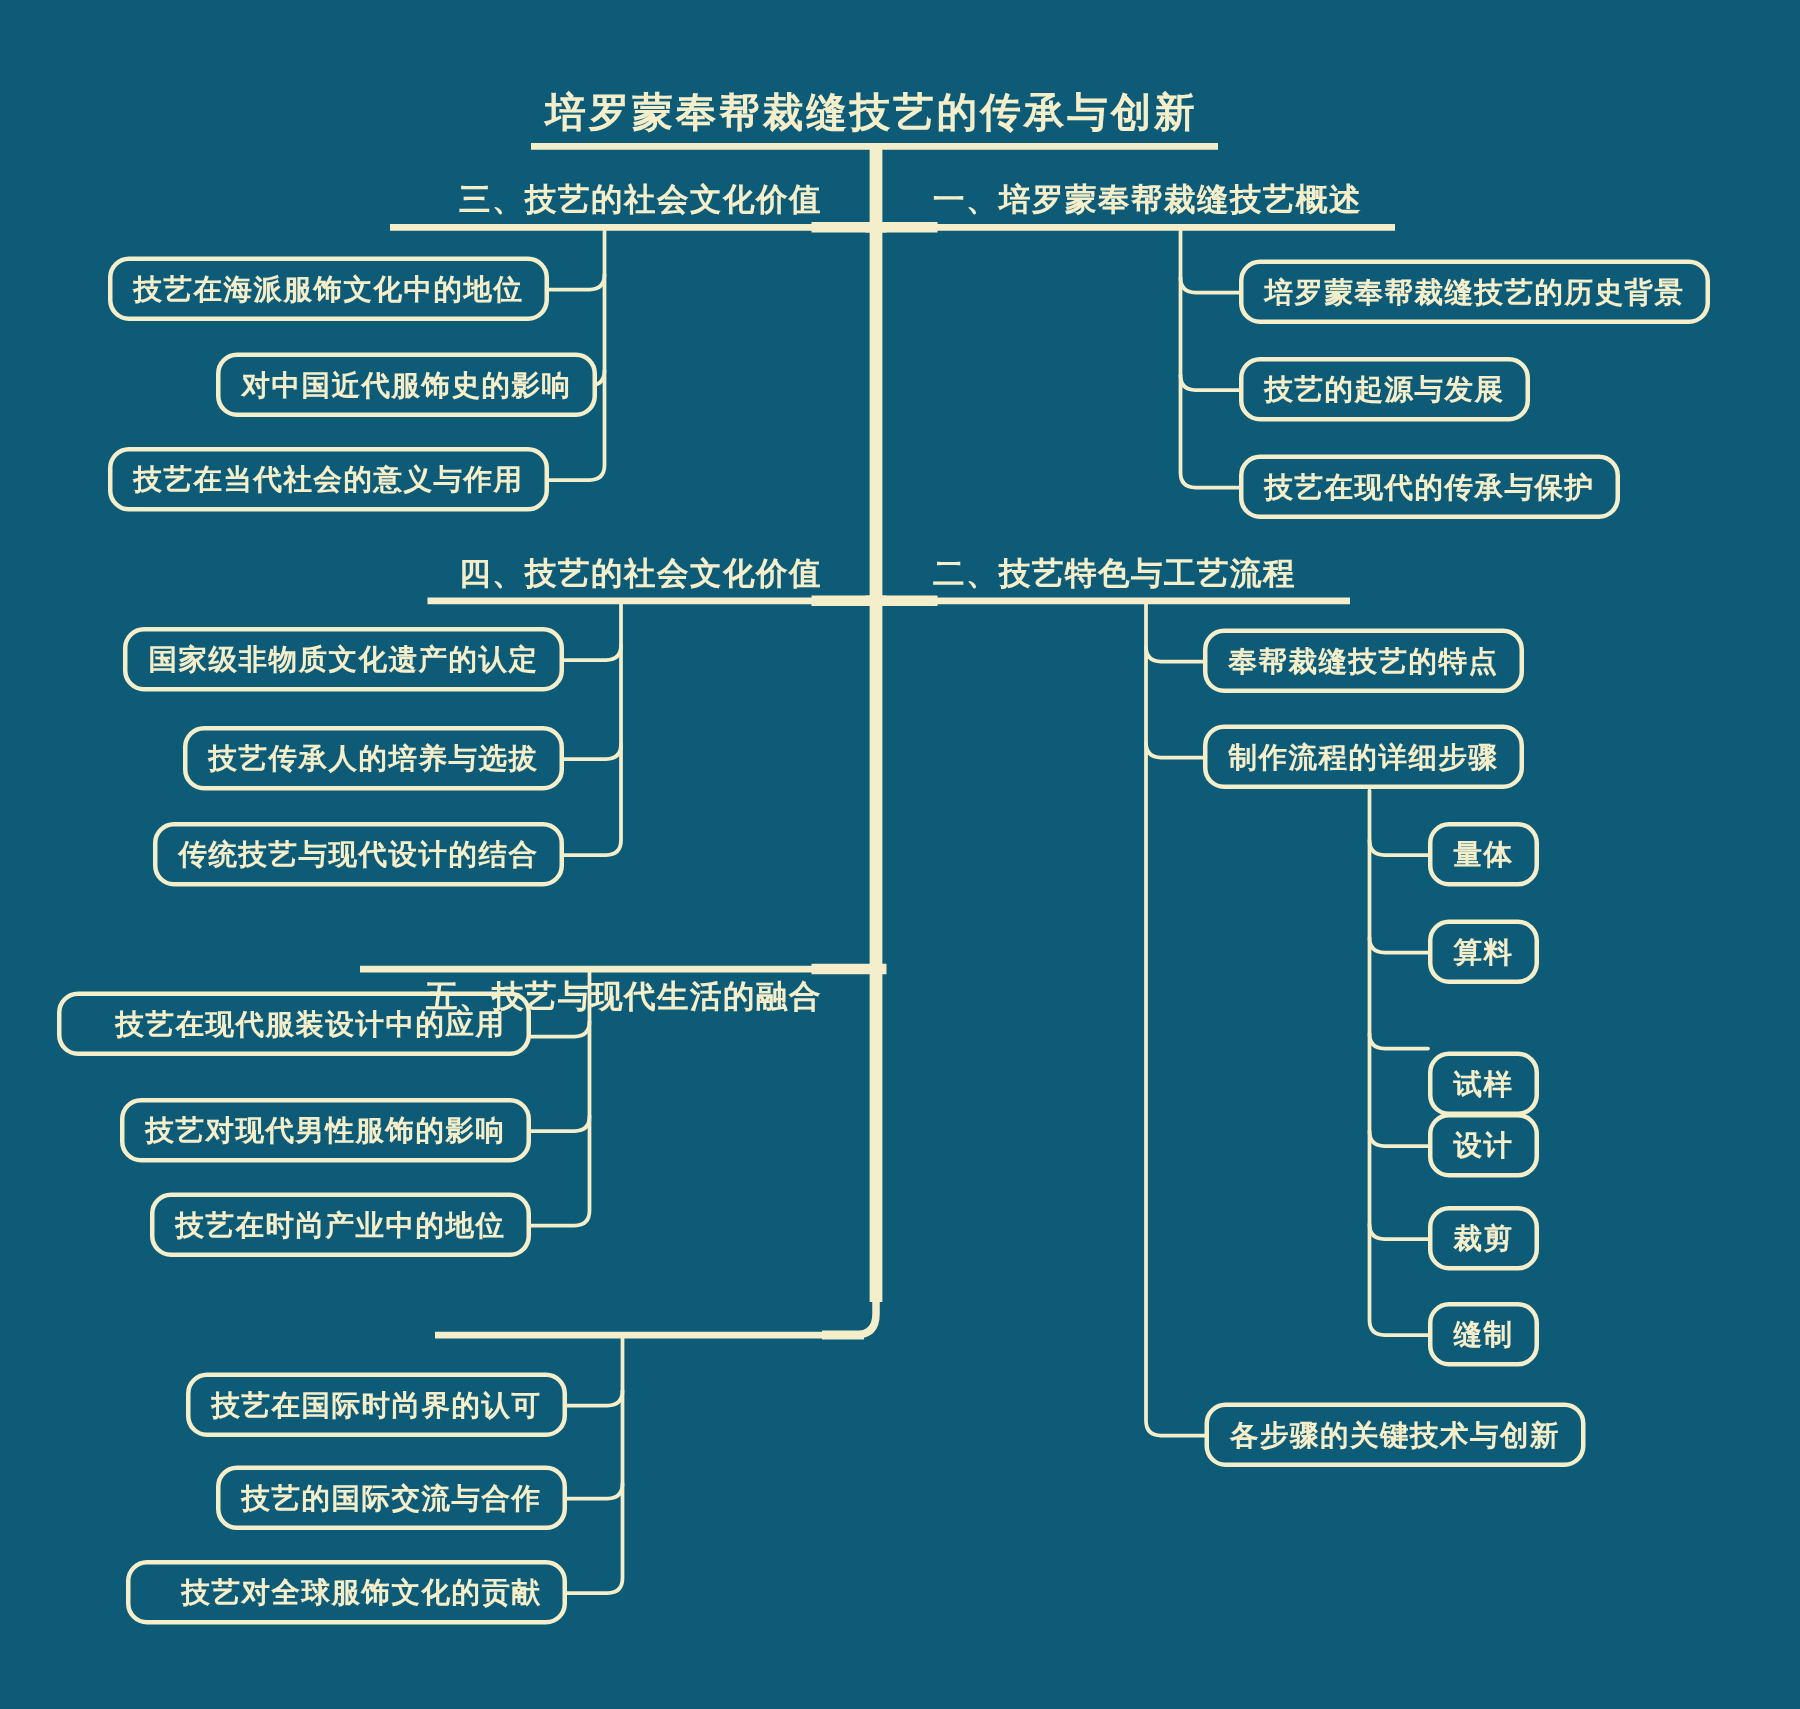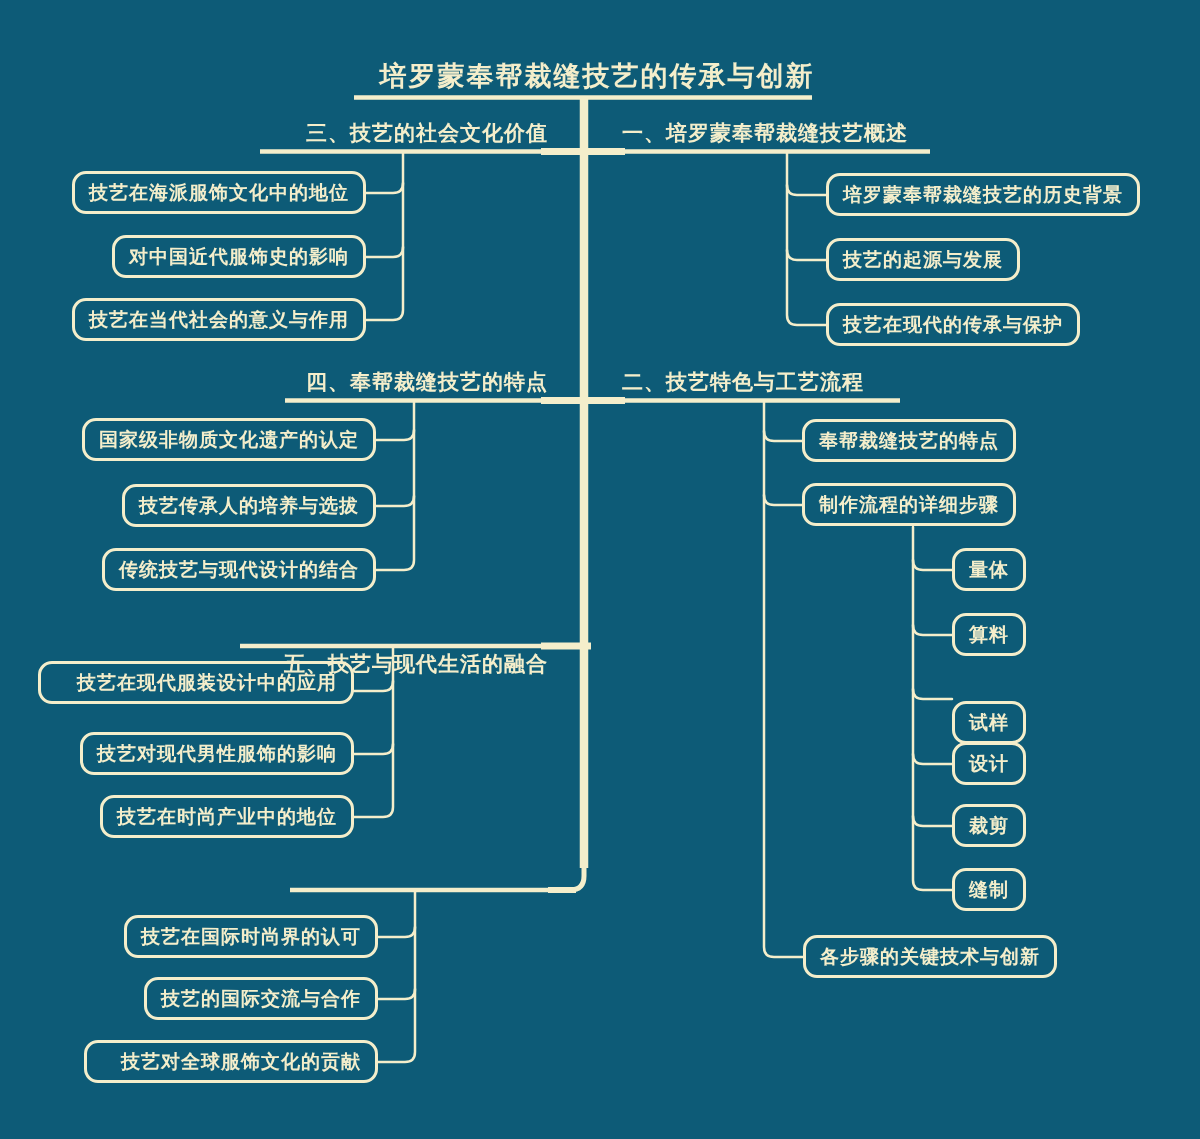--- a/index.html
+++ b/index.html
@@ -15,21 +15,21 @@
   }
   svg.lines{position:absolute;left:0;top:0;z-index:0;}
   svg.lines path{stroke:var(--line);fill:none;}
   .w8{stroke-width:8.5;}
   .w7{stroke-width:7;}
   .w6{stroke-width:6;}
   .w5{stroke-width:5;}
   .w45{stroke-width:4.5;}
   .w25{stroke-width:2.5;stroke-linecap:round;}
   .title{
-    position:absolute;left:368px;top:58px;width:458px;height:36px;
+    position:absolute;left:352px;top:58px;width:458px;height:36px;
     line-height:36px;text-align:center;margin:0;
     font-size:27px;font-weight:bold;letter-spacing:2px;color:var(--text);
     white-space:nowrap;z-index:2;
   }
   .blabel{
     position:absolute;height:30px;line-height:30px;
     font-size:21px;font-weight:bold;letter-spacing:1px;
     color:var(--text);white-space:nowrap;z-index:2;
   }
   .blabel.left{right:652px;text-align:right;}
@@ -102,39 +102,39 @@
       <path class="w25" d="M415 927 Q415 937 405 937 H378"></path>
       <path class="w25" d="M415 989 Q415 999 405 999 H378"></path>
     </g>
   </svg>
 
   <h1 class="title">培罗蒙奉帮裁缝技艺的传承与创新</h1>
 
   <div class="blabel right" style="top:118px;">一、培罗蒙奉帮裁缝技艺概述</div>
   <div class="blabel right" style="top:367px;">二、技艺特色与工艺流程</div>
   <div class="blabel left" style="top:118px;">三、技艺的社会文化价值</div>
-  <div class="blabel left" style="top:367px;">四、奉帮裁缝技艺的特点</div>
+  <div class="blabel left" style="top:367px;">四、技艺的社会文化价值</div>
   <div class="blabel left" style="top:613px;margin-top:36px;">五、技艺与现代生活的融合</div>
 
   <div class="node" style="left:826px;top:173px;">培罗蒙奉帮裁缝技艺的历史背景</div>
   <div class="node" style="left:826px;top:238px;">技艺的起源与发展</div>
   <div class="node" style="left:826px;top:303px;">技艺在现代的传承与保护</div>
 
   <div class="node" style="left:802px;top:419px;">奉帮裁缝技艺的特点</div>
   <div class="node" style="left:802px;top:483px;">制作流程的详细步骤</div>
   <div class="node" style="left:952px;top:548px;">量体</div>
   <div class="node" style="left:952px;top:613px;">算料</div>
   <div class="node" style="left:952px;top:677px;margin-top:24px;">试样</div>
   <div class="node" style="left:952px;top:742px;">设计</div>
   <div class="node" style="left:952px;top:804px;">裁剪</div>
   <div class="node" style="left:952px;top:868px;">缝制</div>
   <div class="node" style="left:803px;top:935px;">各步骤的关键技术与创新</div>
 
   <div class="node" style="right:834px;top:171px;">技艺在海派服饰文化中的地位</div>
-  <div class="node" style="right:834px;top:235px;">对中国近代服饰史的影响</div>
+  <div class="node" style="right:802px;top:235px;">对中国近代服饰史的影响</div>
   <div class="node" style="right:834px;top:298px;">技艺在当代社会的意义与作用</div>
 
   <div class="node" style="right:824px;top:418px;">国家级非物质文化遗产的认定</div>
   <div class="node" style="right:824px;top:484px;">技艺传承人的培养与选拔</div>
   <div class="node" style="right:824px;top:548px;">传统技艺与现代设计的结合</div>
 
   <div class="node" style="right:846px;top:661px;padding-left:36px;">技艺在现代服装设计中的应用</div>
   <div class="node" style="right:846px;top:732px;">技艺对现代男性服饰的影响</div>
   <div class="node" style="right:846px;top:795px;">技艺在时尚产业中的地位</div>
 

